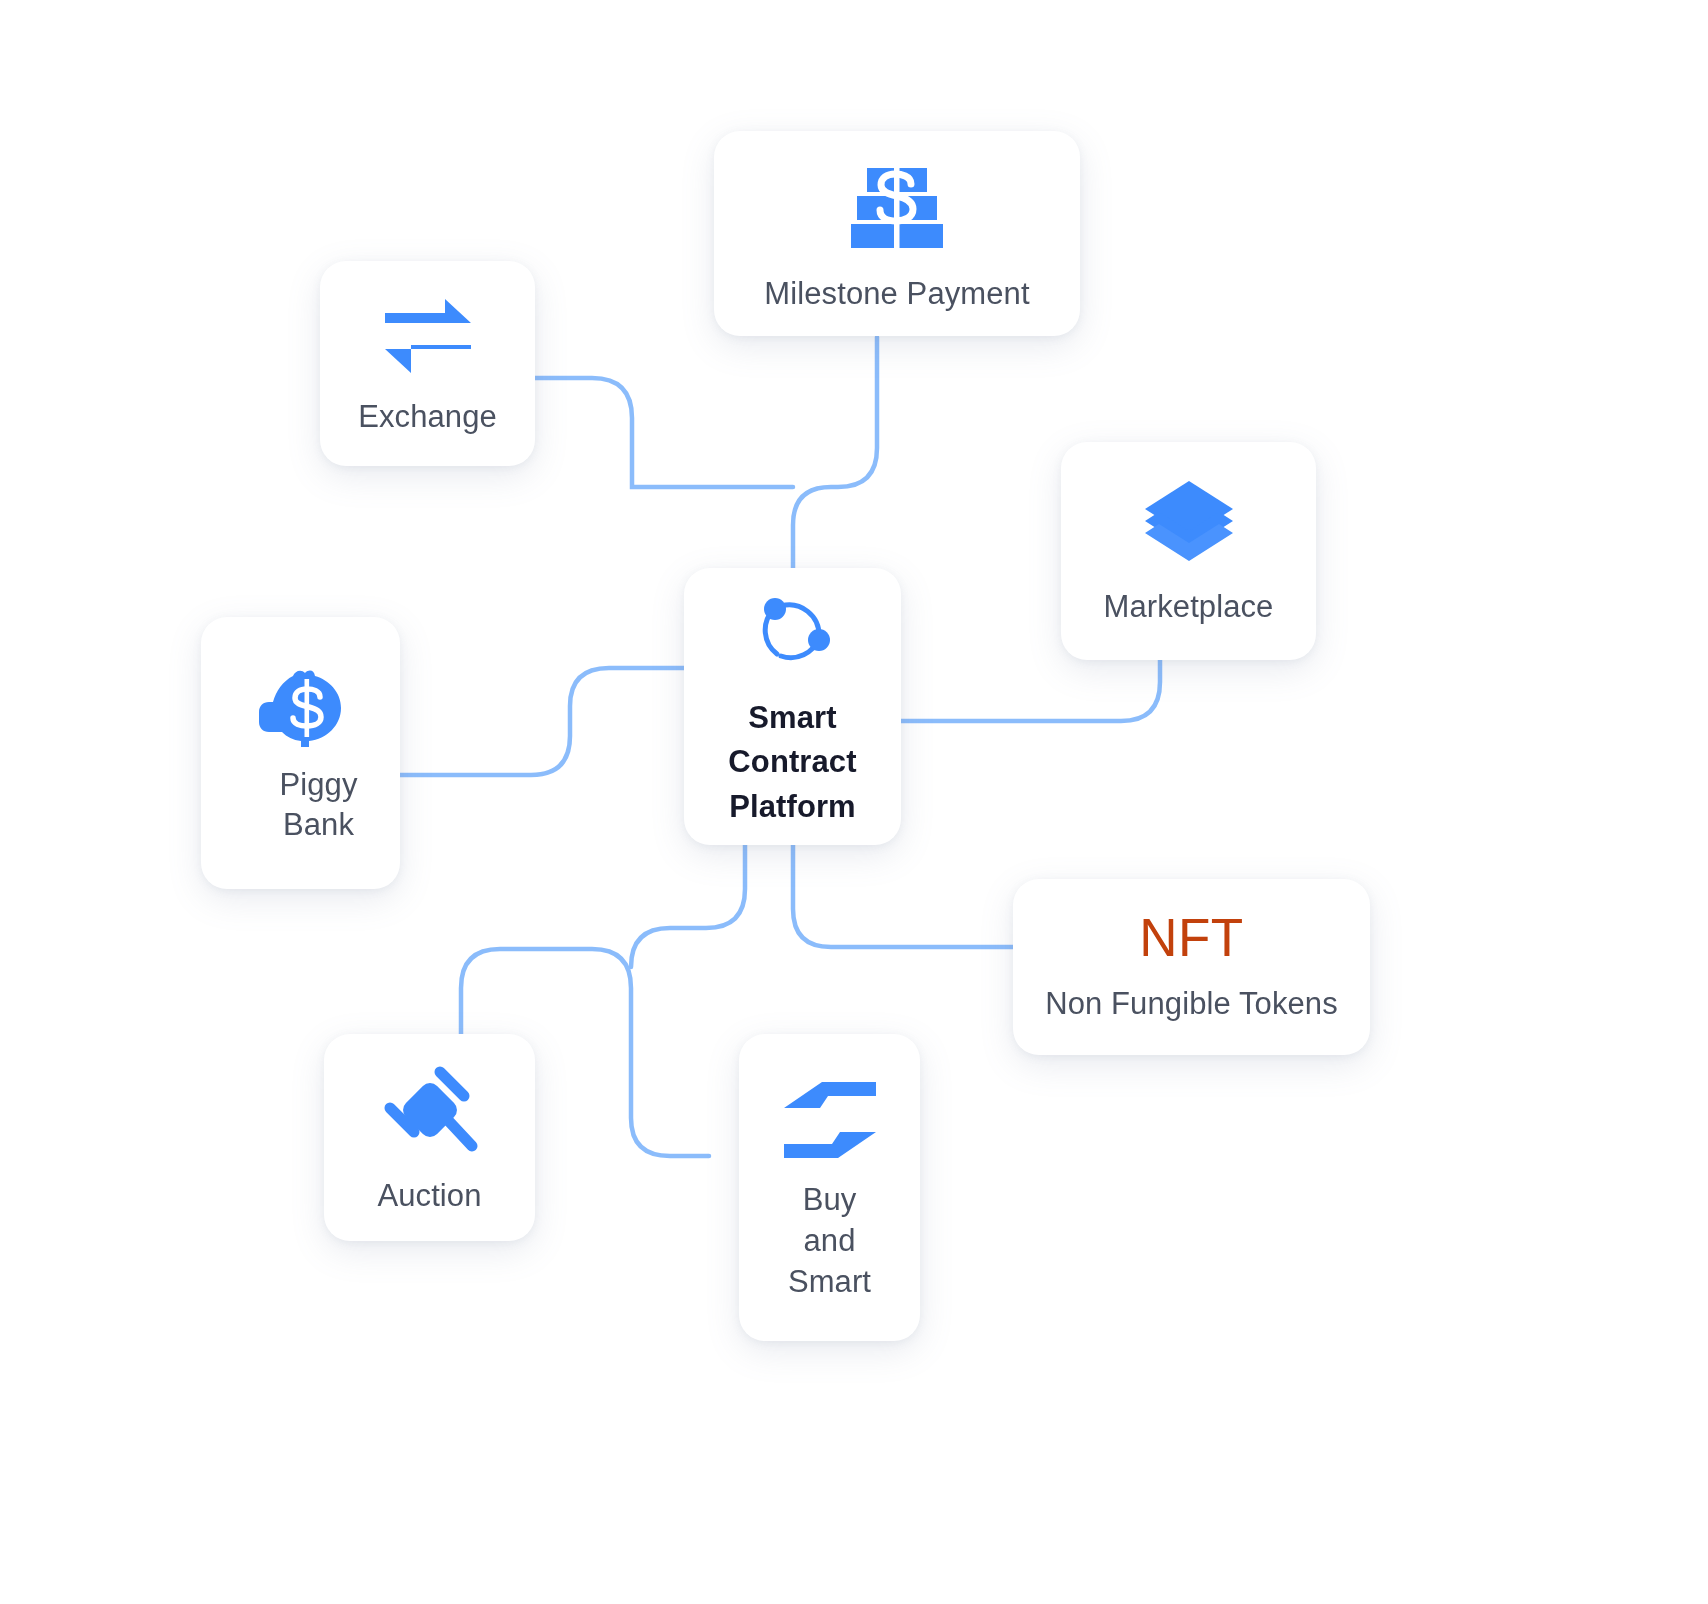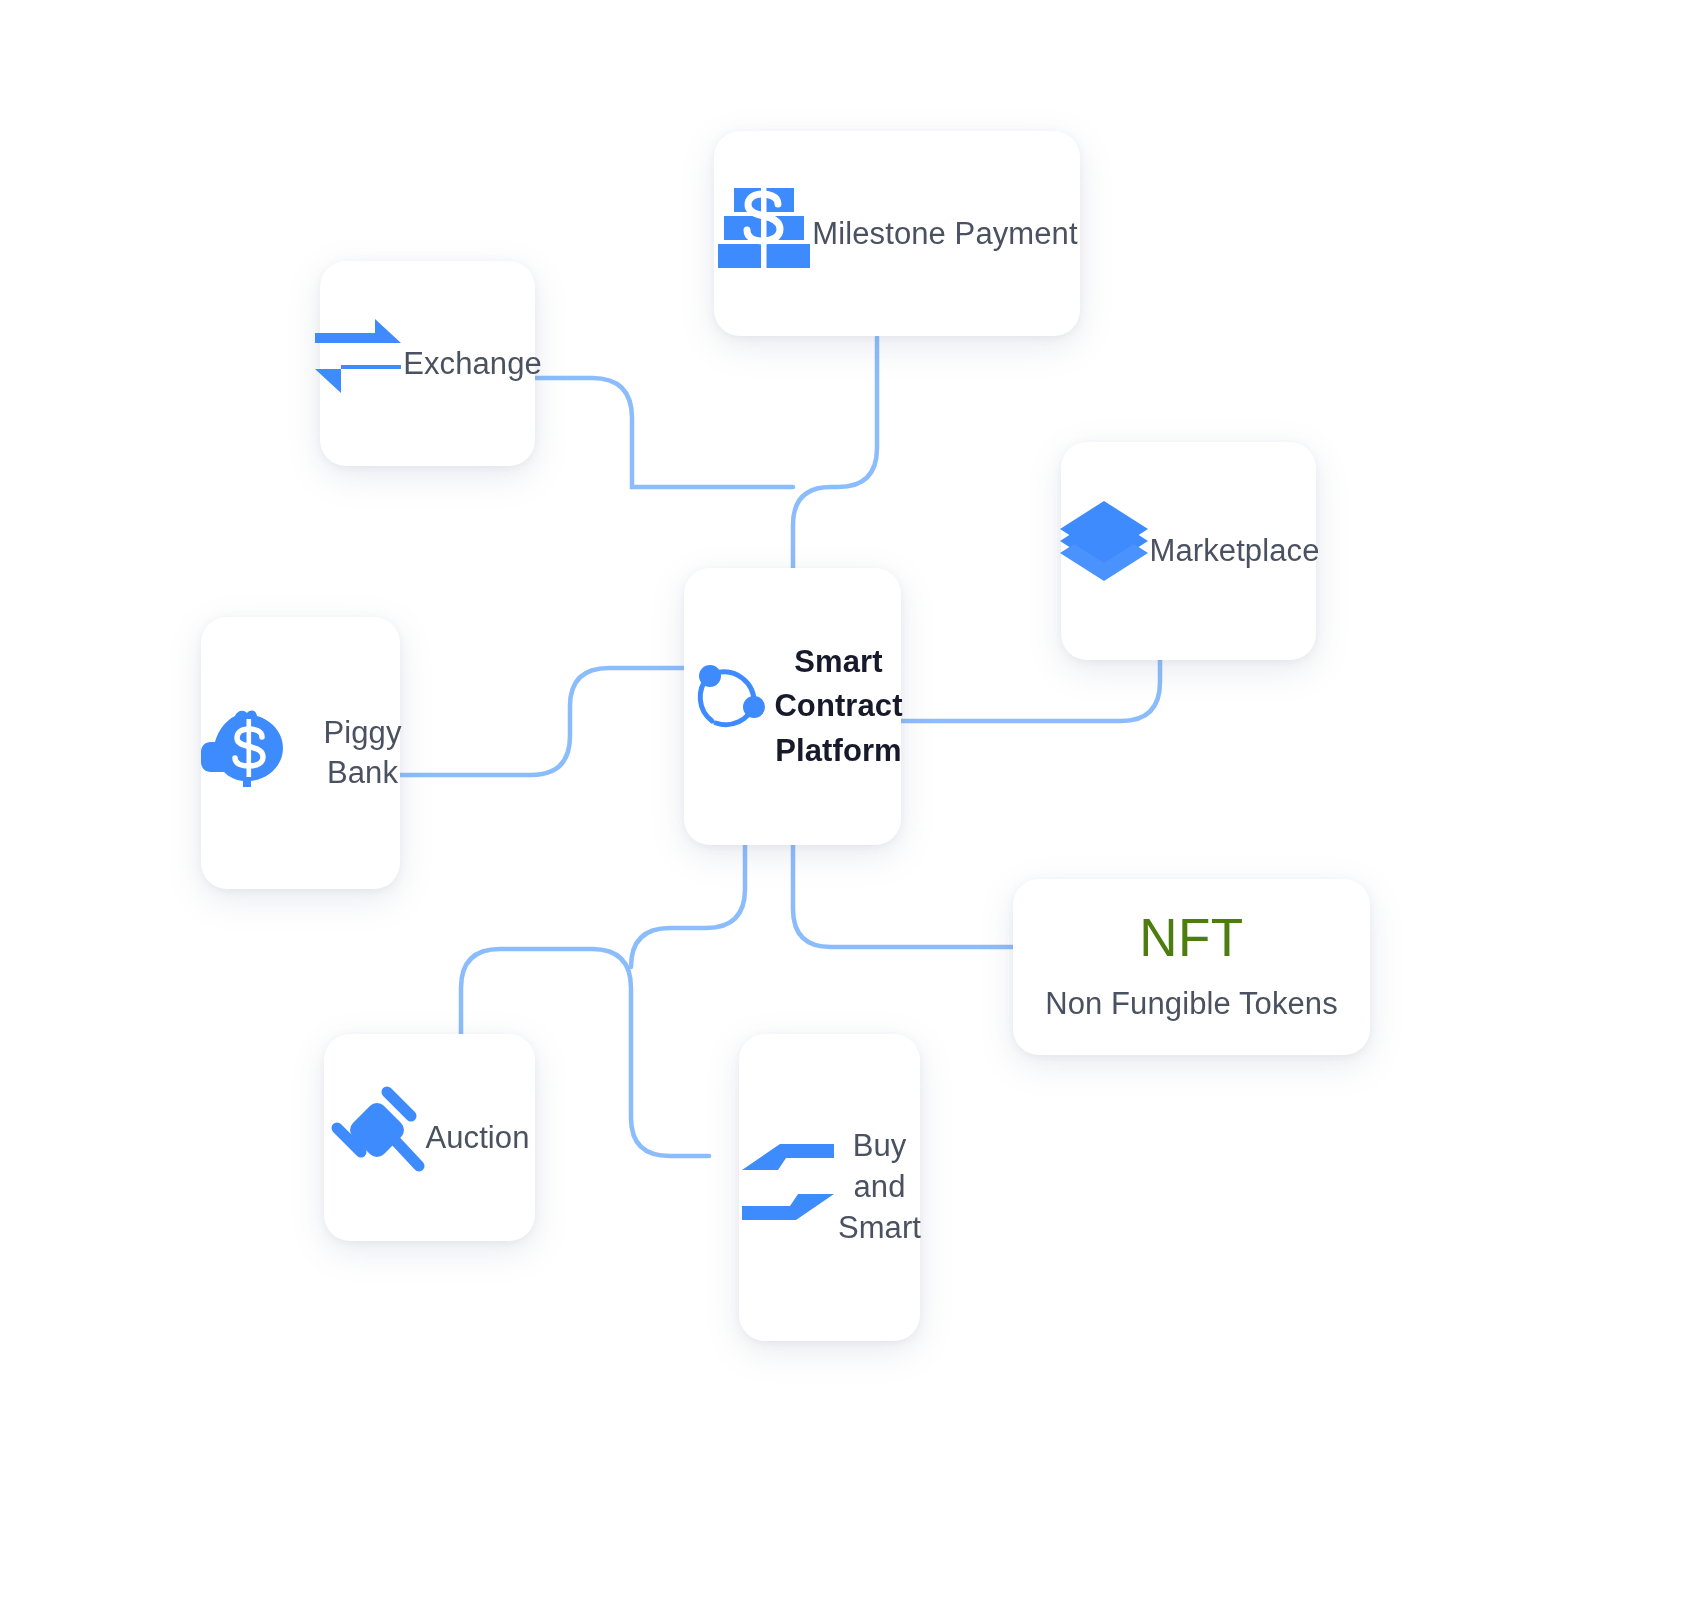--- a/index.html
+++ b/index.html
@@ -12,20 +12,21 @@
   #stage{position:relative;width:1708px;height:1604px;background:#fff;}
 
   svg.connectors{position:absolute;left:0;top:0;width:1708px;height:1604px;pointer-events:none;}
 
   .card{
     position:absolute;
     background:#ffffff;
     border-radius:26px;
     box-shadow:0 10px 34px rgba(120,133,160,0.16), 0 2px 8px rgba(120,133,160,0.10);
     display:flex;
+    flex-direction:column;
     align-items:center;
     justify-content:center;
     box-sizing:border-box;
     z-index:3;
   }
   .card .icon{display:flex;align-items:center;justify-content:center;}
   .card .label{
     color:#4a5160;
     font-size:31px;
     line-height:1.28;
@@ -49,21 +50,21 @@
   #card-piggy .label{line-height:1.3;margin-left:36px;}
 
   #card-center{left:684px;top:568px;width:217px;height:277px;z-index:5;}
   #card-center .icon{margin-top:6px;margin-bottom:22px;}
   #card-center .label{
     color:#171a2b;font-weight:700;font-size:31px;line-height:1.42;
   }
 
   #card-nft{left:1013px;top:879px;width:357px;height:176px;}
   #card-nft .nft-title{
-    color:#4d7c0f;font-size:53px;font-weight:400;line-height:1;
+    color:#c2410c;font-size:53px;font-weight:400;line-height:1;
     margin-bottom:20px;letter-spacing:0.5px;
   }
   #card-nft .label{font-size:31px;}
 
   #card-auction{left:324px;top:1034px;width:211px;height:207px;}
   #card-auction .icon{margin-top:4px;margin-bottom:20px;}
 
   #card-buysell{left:739px;top:1034px;width:181px;height:307px;}
   #card-buysell .icon{margin-top:6px;margin-bottom:18px;}
   #card-buysell .label{line-height:1.32;}

